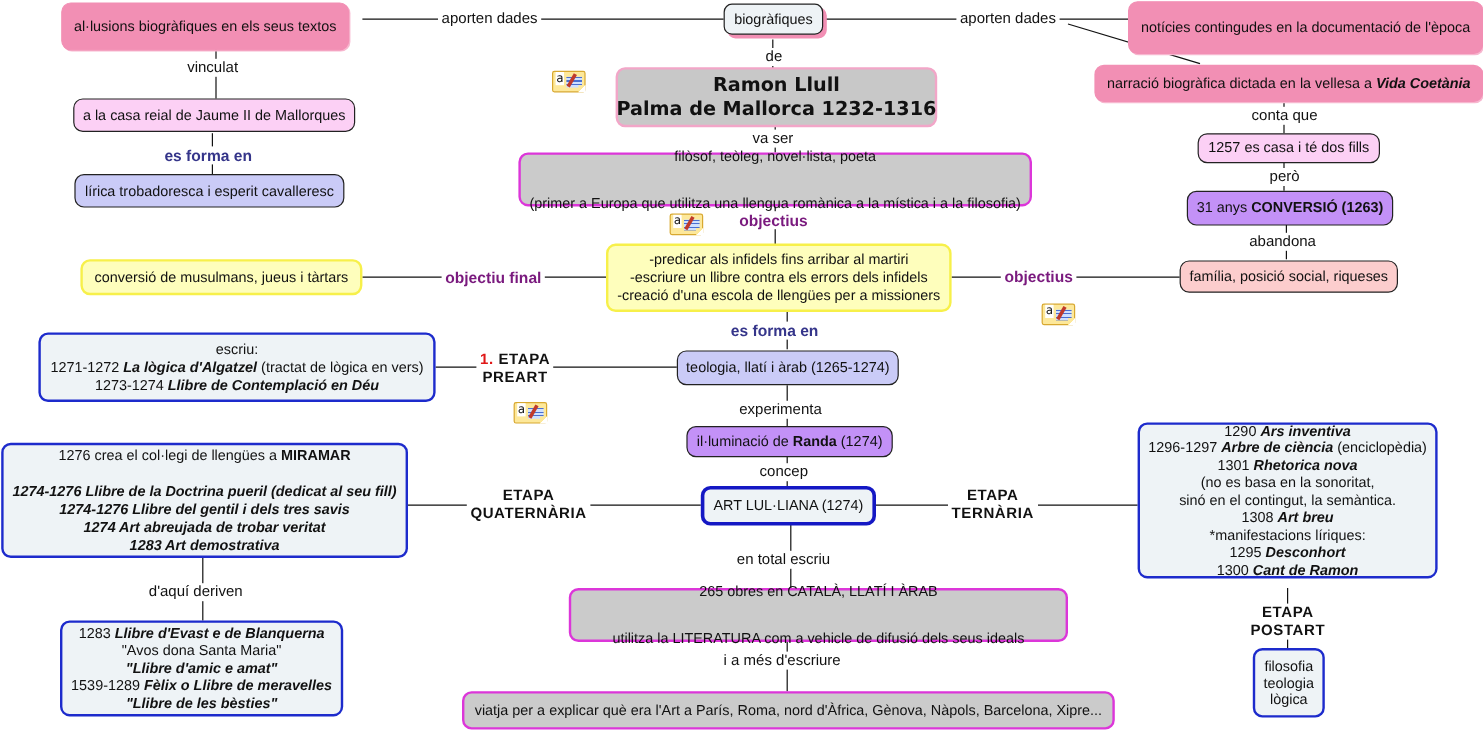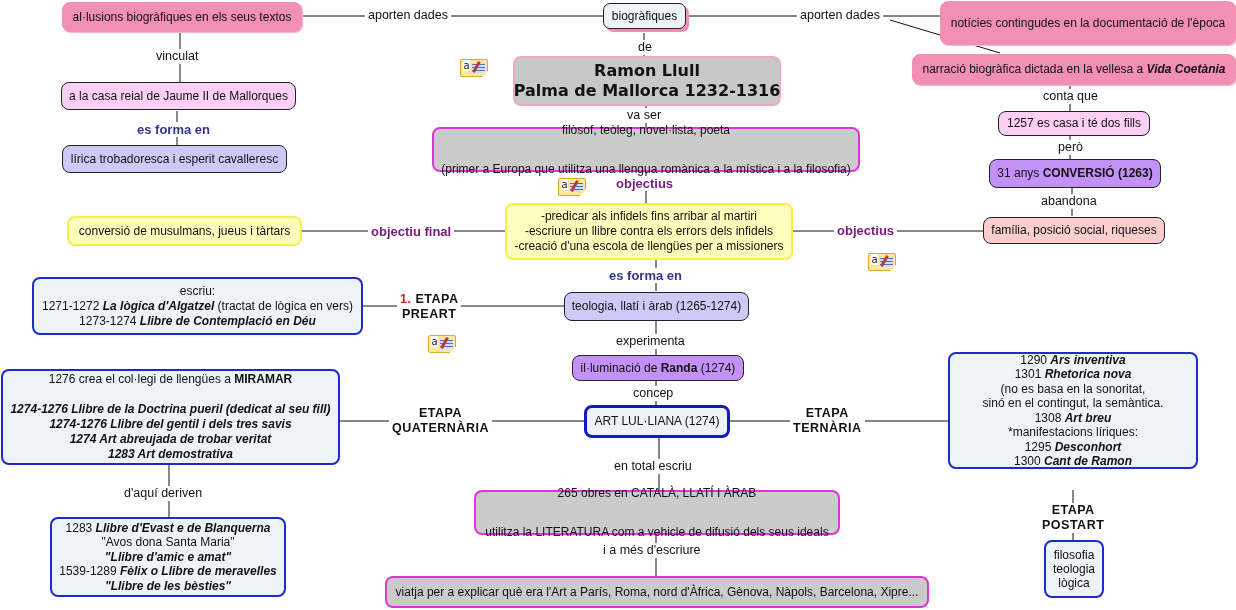--- a/index.html
+++ b/index.html
@@ -62,21 +62,21 @@
   <line x1="656" y1="321" x2="656" y2="355"></line>
   <line x1="656" y1="380" x2="656" y2="405"></line>
   <line x1="340" y1="421" x2="584" y2="421"></line>
   <line x1="730" y1="421" x2="948" y2="421"></line>
   <line x1="169" y1="465" x2="169" y2="517"></line>
   <line x1="659" y1="437" x2="659" y2="490"></line>
   <line x1="1073" y1="490" x2="1073" y2="540"></line>
   <line x1="656" y1="530" x2="656" y2="576"></line>
 </svg>
 
-<div class="node pink" style="left:62px; top:2px; width:240px; height:30px;">
+<div class="node pink" style="left:51px; top:2px; width:240px; height:40px;">
   <span>al·lusions biogràfiques en els seus textos</span>
 </div>
 
 <div class="node bio" style="left:603px; top:3px; width:83px; height:26px; border-radius:7px;">
   <span>biogràfiques</span>
 </div>
 
 <div class="node pink" style="left:940px; top:1px; width:296px; height:44px;">
   <span>notícies contingudes en la documentació de l'època</span>
 </div>
@@ -149,40 +149,41 @@
 
 <div class="node ice-blue" style="left:1px; top:369px; width:339px; height:96px;">
   <span class="ln"><span>1276 crea el col·legi de llengües a </span><b>MIRAMAR</b></span>
   <span class="ln">&nbsp;</span>
   <span class="ln bi">1274-1276 Llibre de la Doctrina pueril (dedicat al seu fill)</span>
   <span class="ln bi">1274-1276 Llibre del gentil i dels tres savis</span>
   <span class="ln bi">1274 Art abreujada de trobar veritat</span>
   <span class="ln bi">1283 Art demostrativa</span>
 </div>
 
-<div class="node ice-blue" style="left:948px; top:352px; width:250px; height:117px; line-height:14.5px;">
+<div class="node ice-blue" style="left:948px; top:352px; width:250px; height:130px; line-height:14.5px;">
   <span class="ln"><span>1290 </span><span class="bi">Ars inventiva</span></span>
+  <span class="ln"><span>1296-1297 </span><span class="bi">Arbre de ciència</span><span> (enciclopèdia)</span></span>
   <span class="ln"><span>1301 </span><span class="bi">Rhetorica nova</span></span>
   <span class="ln">(no es basa en la sonoritat,</span>
   <span class="ln">sinó en el contingut, la semàntica.</span>
   <span class="ln"><span>1308 </span><span class="bi">Art breu</span></span>
   <span class="ln">*manifestacions líriques:</span>
   <span class="ln"><span>1295 </span><span class="bi">Desconhort</span></span>
   <span class="ln"><span>1300 </span><span class="bi">Cant de Ramon</span></span>
 </div>
 
 <div class="node ice-blue" style="left:50px; top:517px; width:236px; height:80px; line-height:14.5px;">
   <span class="ln"><span>1283 </span><span class="bi">Llibre d'Evast e de Blanquerna</span></span>
   <span class="ln">"Avos dona Santa Maria"</span>
   <span class="ln bi">"Llibre d'amic e amat"</span>
   <span class="ln"><span>1539-1289 </span><span class="bi">Fèlix o Llibre de meravelles</span></span>
   <span class="ln bi">"Llibre de les bèsties"</span>
 </div>
 
-<div class="node grey-mag" style="left:474px; top:490px; width:366px; height:45px;">
+<div class="node grey-mag" style="left:474px; top:490px; width:416px; height:45px;">
   <span class="ln">265 obres en CATALÀ, LLATÍ I ÀRAB</span>
   <span class="ln">utilitza la LITERATURA com a vehicle de difusió dels seus ideals</span>
 </div>
 
 <div class="node ice-blue" style="left:1044px; top:540px; width:60px; height:58px; line-height:14px;">
   <span class="ln">filosofia</span>
   <span class="ln">teologia</span>
   <span class="ln">lògica</span>
 </div>
 

